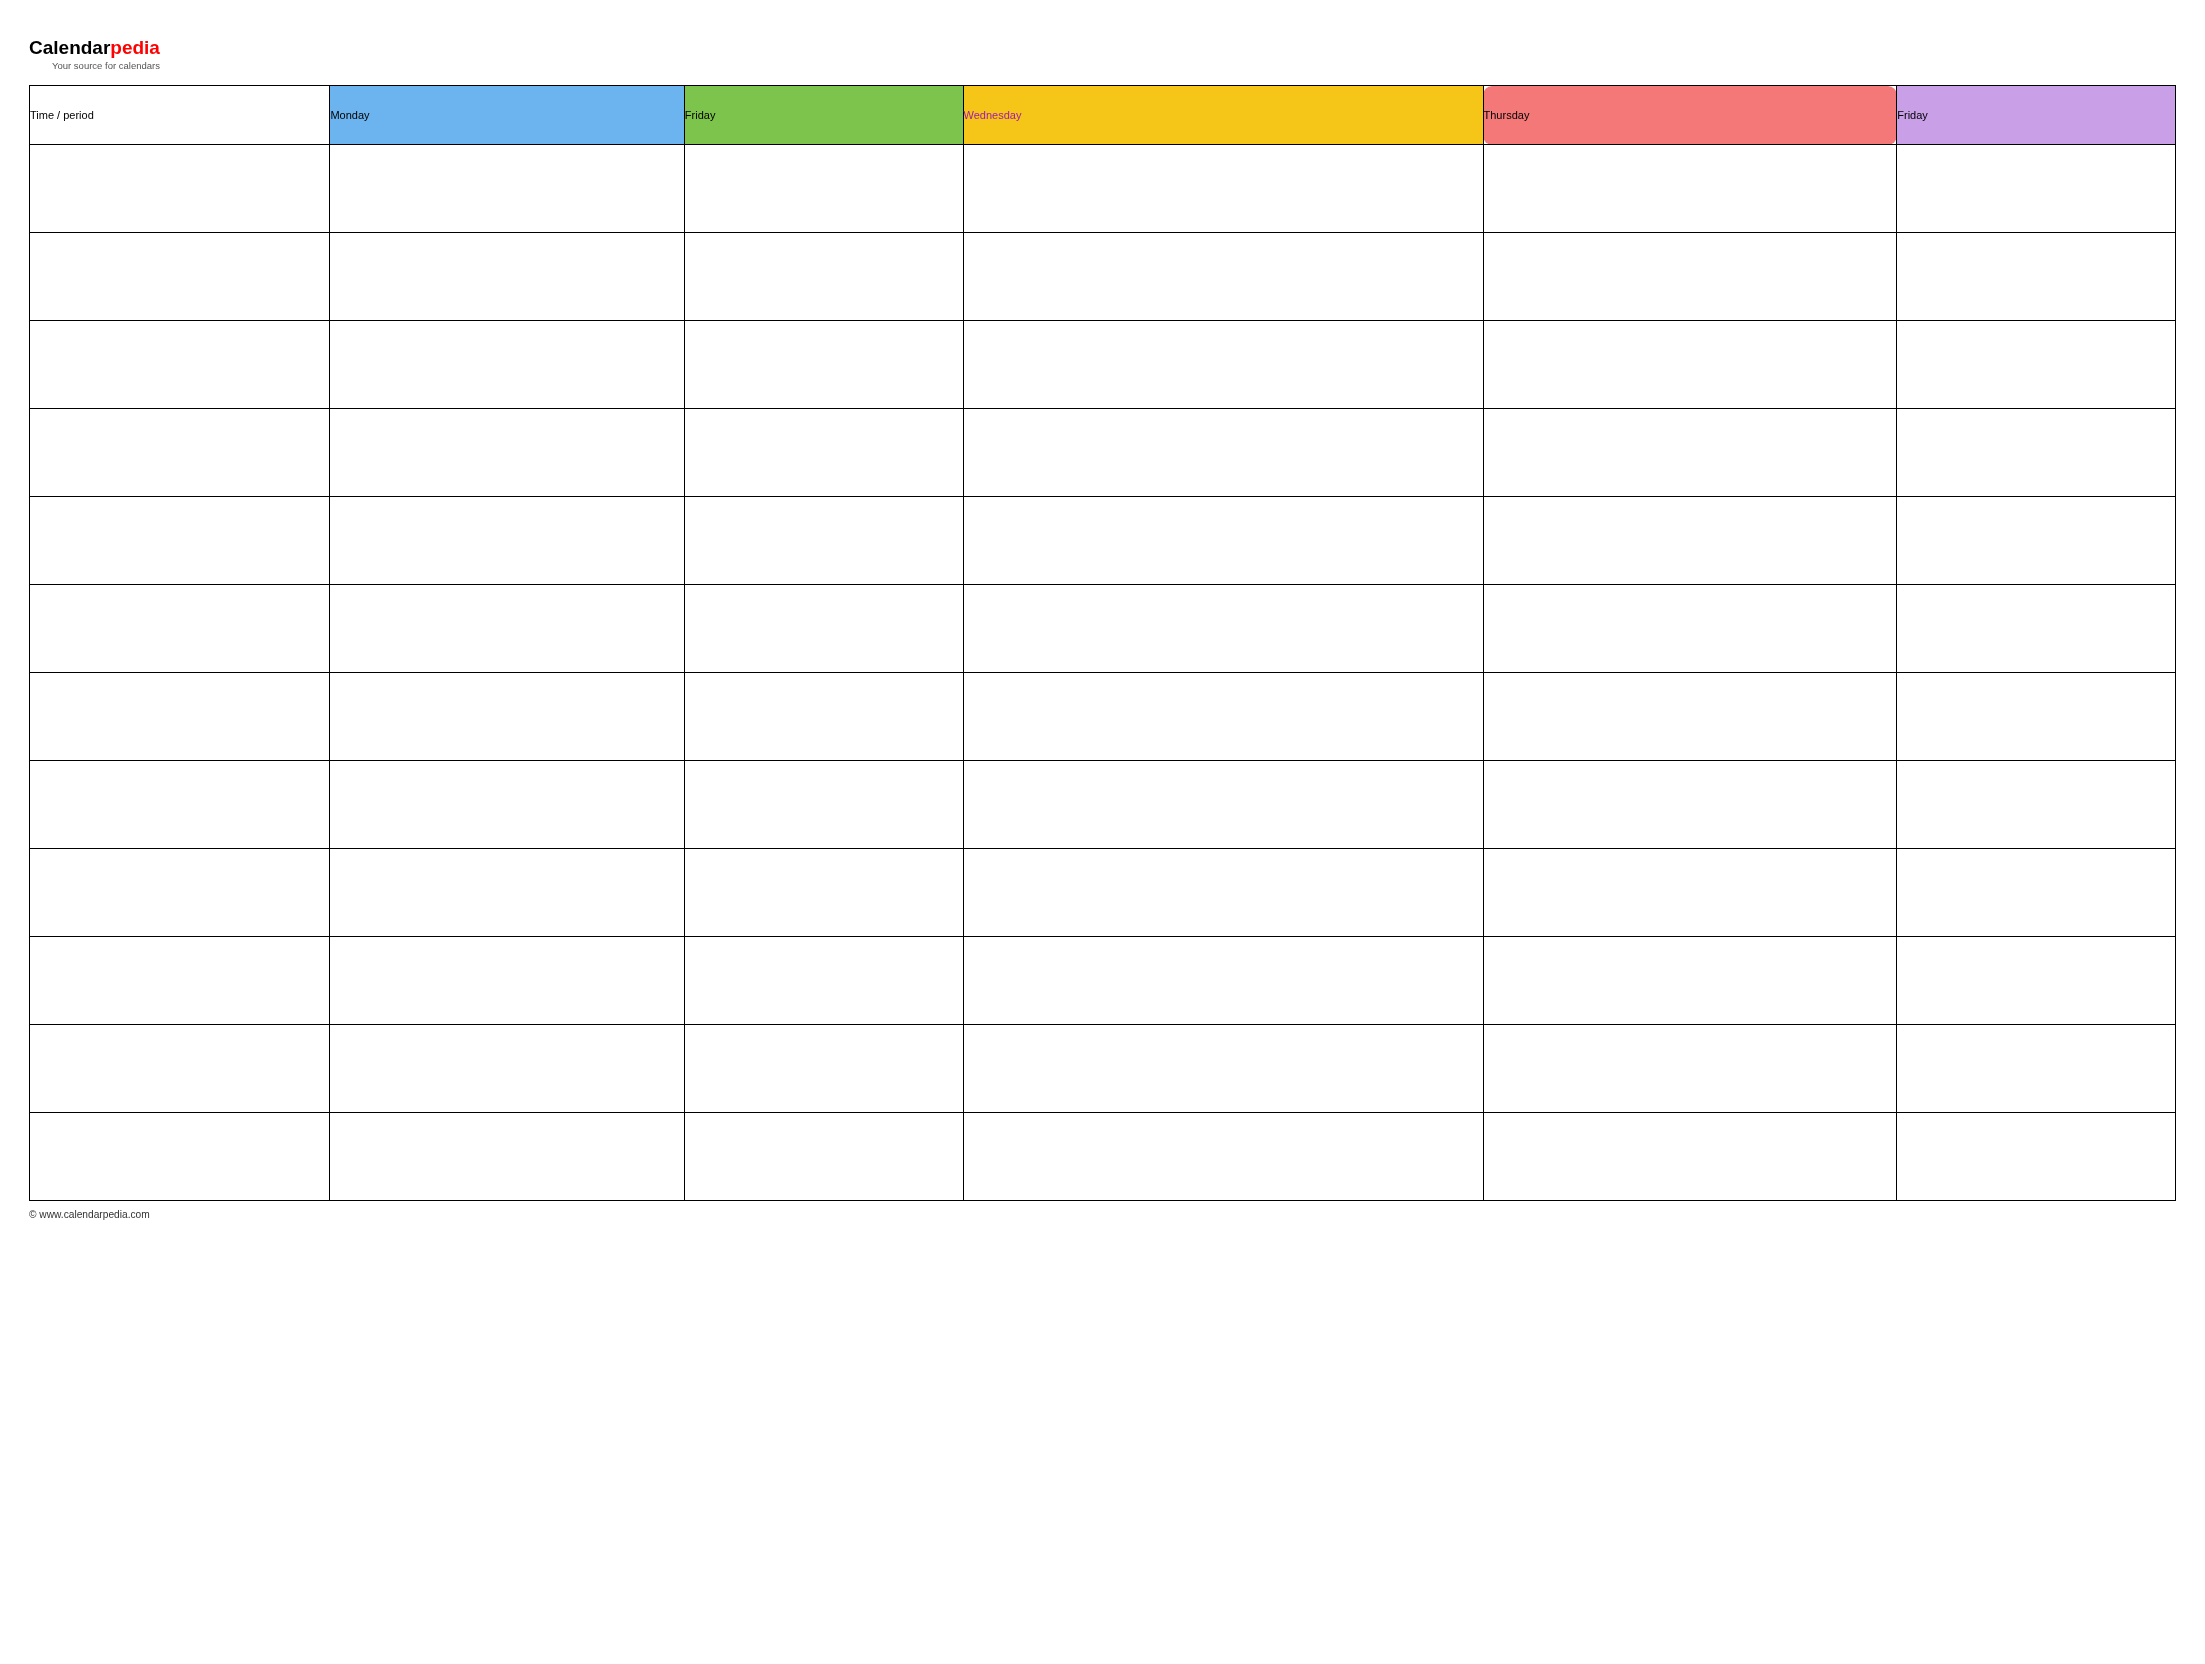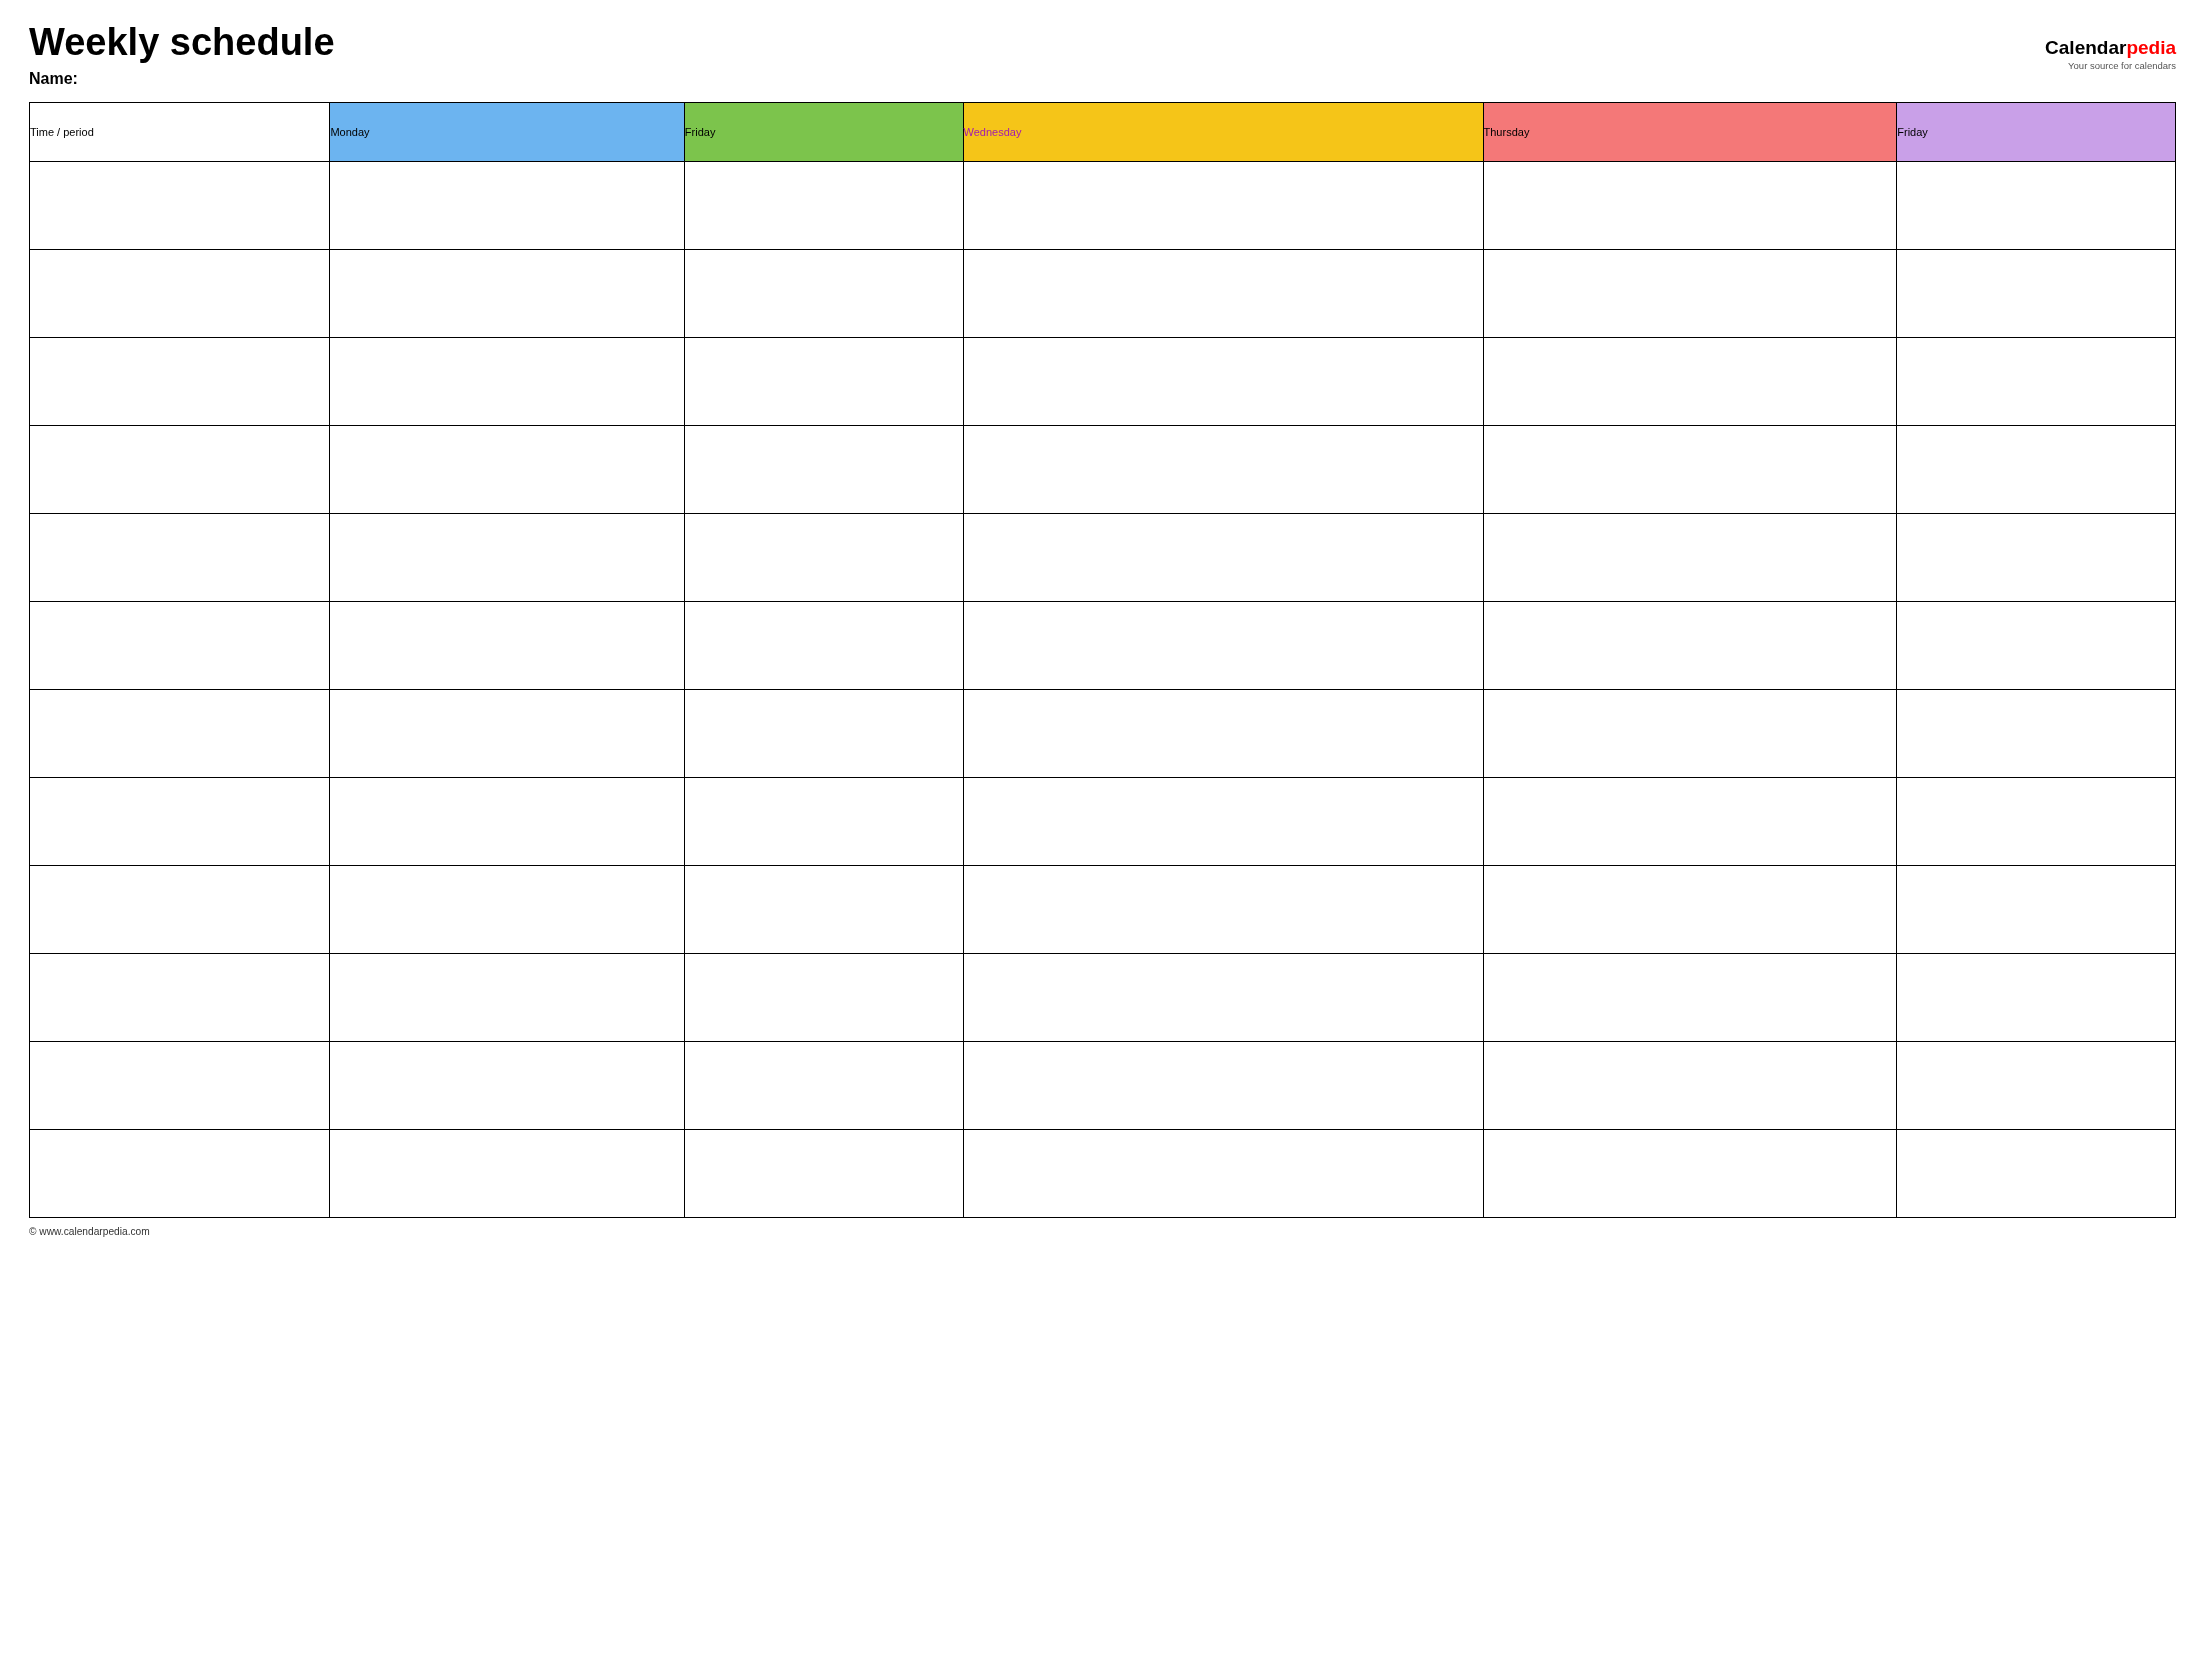--- a/index.html
+++ b/index.html
@@ -113,20 +113,21 @@
     }
 
     .col-wednesday {
       background-color: #f5c518 !important;
       color: #a21caf;
     }
 
     .col-thursday {
       background-color: #f47878 !important;
       color: #000000;
+      border-radius: 9px;
     }
 
     .col-friday {
       background-color: #c9a0e8 !important;
       color: #000000;
     }
 
     .header-time {
       text-align: center;
       font-size: 14.6px;
@@ -137,24 +138,20 @@
     .footer {
       margin-top: 7.3px;
       font-size: 10.2px;
       color: #333333;
     }
   </style>
 </head>
 <body>
 
 <div class="page-header">
-  <div class="title-section">
-    <h1 class="main-title">Weekly schedule</h1>
-    <div class="name-label">Name:</div>
-  </div>
   <div class="logo-section">
     <div class="logo-text">
       <span class="calendar">Calendar</span><span class="pedia">pedia</span>
     </div>
     <div class="logo-tagline">Your source for calendars</div>
   </div>
 </div>
 
 <table class="schedule-table">
   <thead>

